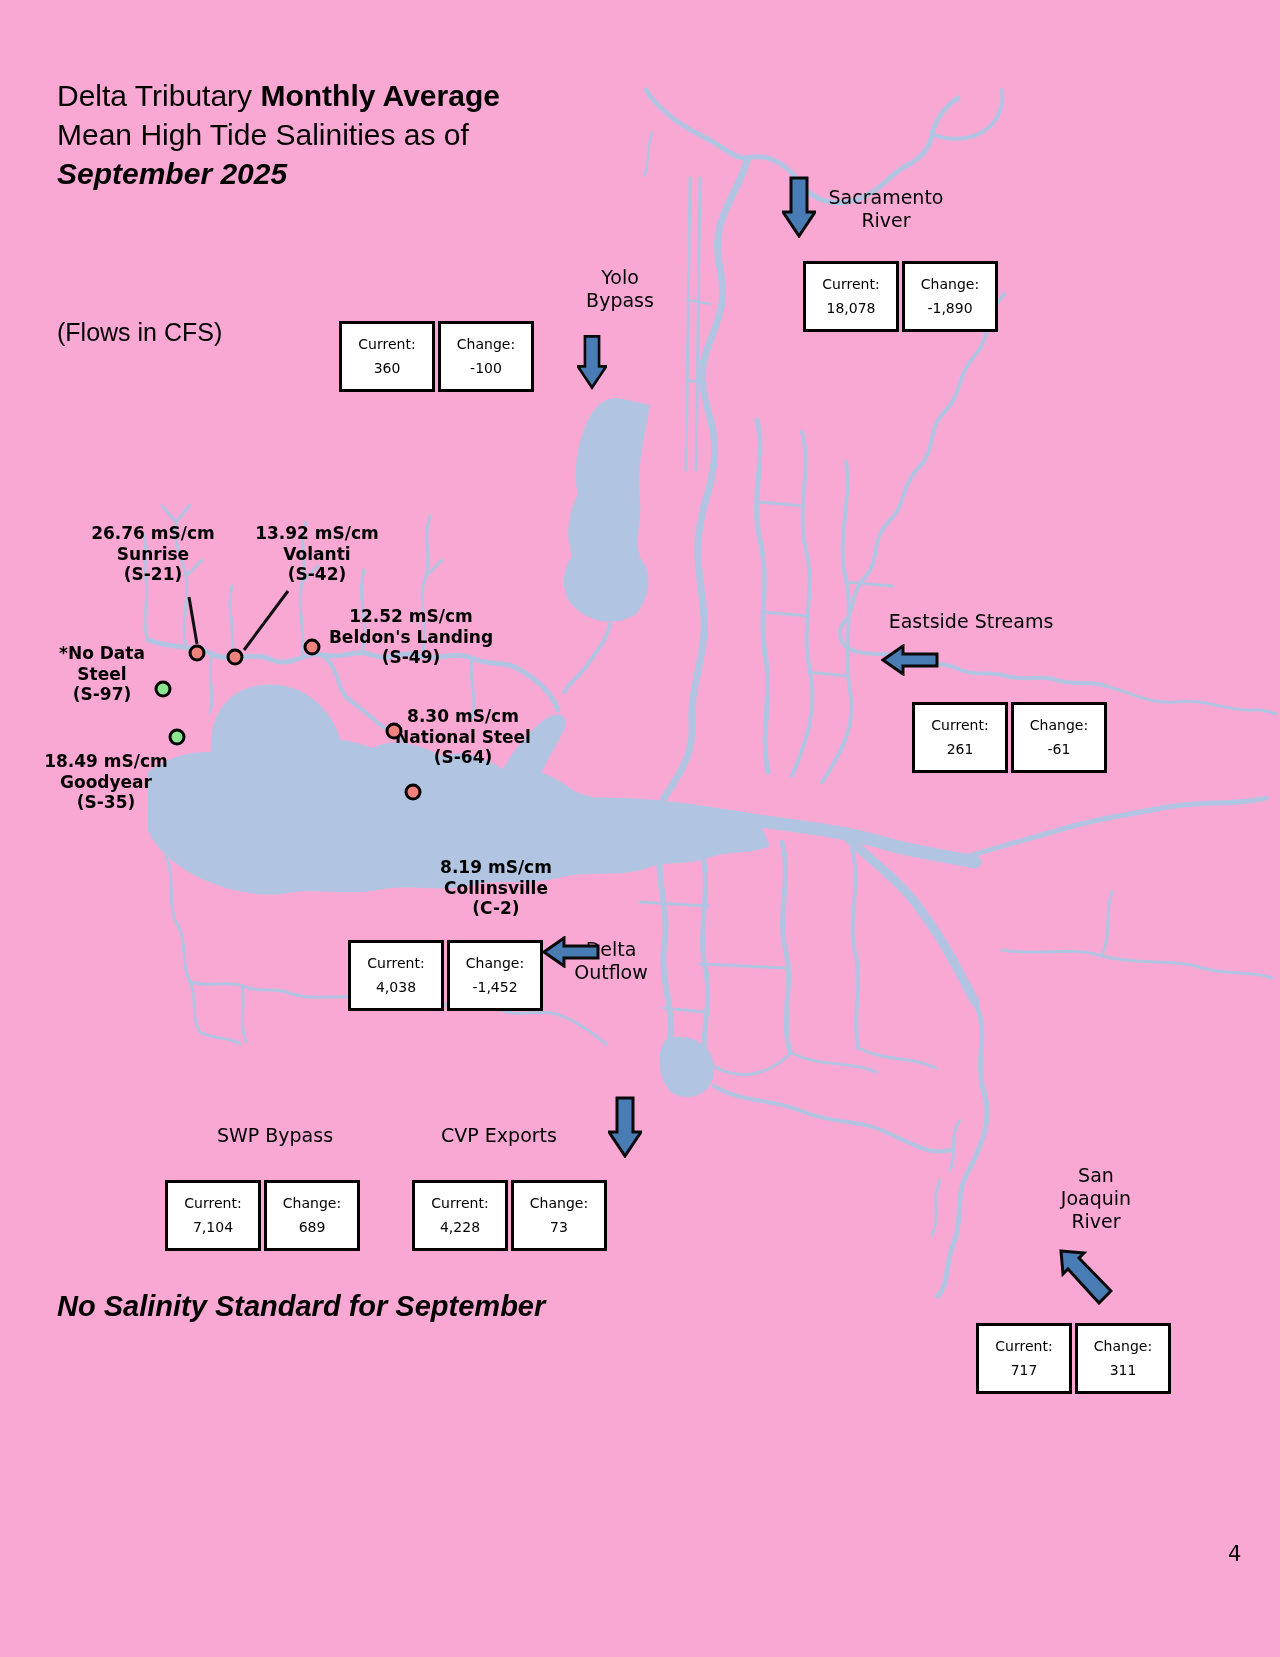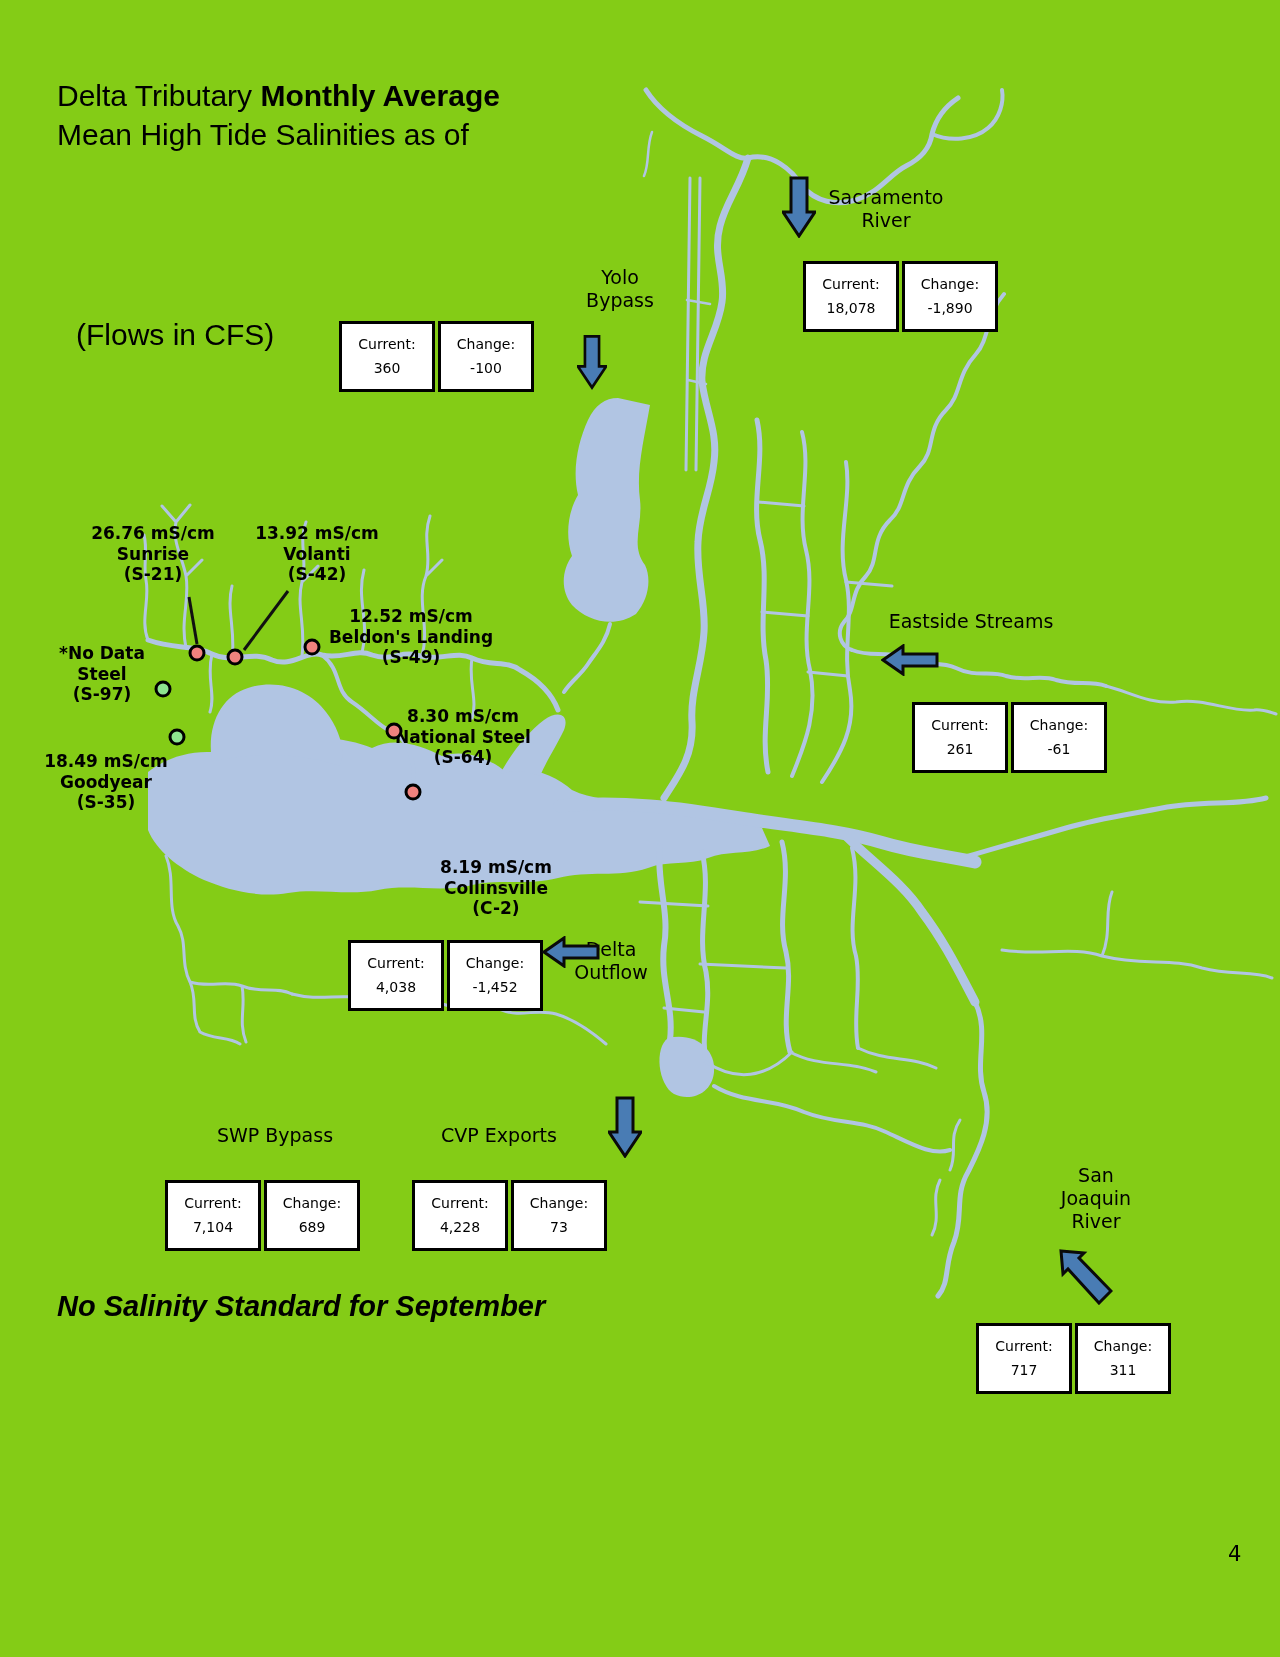--- a/index.html
+++ b/index.html
@@ -1,30 +1,30 @@
 <!DOCTYPE html>
 <html style="--water: #b1c5e3; --arrow: #497cb4; --dot-red: #f0827e; --dot-green: #8ee58f; --leader: #111111;"><head>
 <meta charset="utf-8">
 <style>
   html,body { margin:0; padding:0; background:#fff; }
   .page {
-    position:relative; width:1280px; height:1657px; background:#84cc16;
+    position:relative; width:1280px; height:1657px; background:#f9a8d4;
     overflow:hidden; font-family:"DejaVu Sans", sans-serif; color:#000;
   }
   
   .title {
     position:absolute; left:57px; top:76px;
     font-family:"Liberation Sans", sans-serif;
     font-size:30px; line-height:39px; color:#000;
   }
   .title .b { font-weight:bold; }
   .title .bi { font-weight:bold; font-style:italic; }
   .flows-note {
     position:absolute; left:57px; top:318px;
-    font-family:"Liberation Sans", sans-serif; font-size:30px;margin-left:19px;
+    font-family:"Liberation Sans", sans-serif; font-size:25px;
   }
   .bottom-note {
     position:absolute; left:57px; top:1290px;
     font-family:"Liberation Sans", sans-serif;
     font-weight:bold; font-style:italic; font-size:29px;
   }
   .page-num { position:absolute; left:1228px; top:1542px; font-size:21px; }
 
   
   .flowlabel {
@@ -107,20 +107,21 @@
     <path class="w" stroke-width="3" d="M292,994 C322,1002 342,992 366,1000 C396,1008 416,996 442,1004 C466,1012 482,1002 502,1010 C522,1018 536,1008 556,1014 C576,1020 592,1032 606,1044"></path>
     <path class="w" stroke-width="3" d="M1002,950 C1042,956 1072,946 1102,956 C1142,966 1172,958 1202,968 C1232,976 1252,970 1272,978 M1102,956 C1112,932 1104,912 1112,892"></path>
 
     <line class="leader" x1="189" y1="597" x2="197" y2="644"></line>
     <line class="leader" x1="288" y1="591" x2="244" y2="650"></line>
   </svg>
 
   <div class="title">
     <div><span>Delta Tributary </span><span class="b">Monthly Average</span></div>
     <div>Mean High Tide Salinities as of</div>
+    <div class="bi">September 2025</div>
   </div>
   <div class="flows-note">(Flows in CFS)</div>
   <div class="bottom-note">No Salinity Standard for September</div>
   <div class="page-num">4</div>
 
   <div class="flowlabel" style="left:886px; top:186px;">
     <div>Sacramento</div>
     <div>River</div>
   </div>
   <div class="flowlabel" style="left:588px; top:266px;margin-left:32px;">

